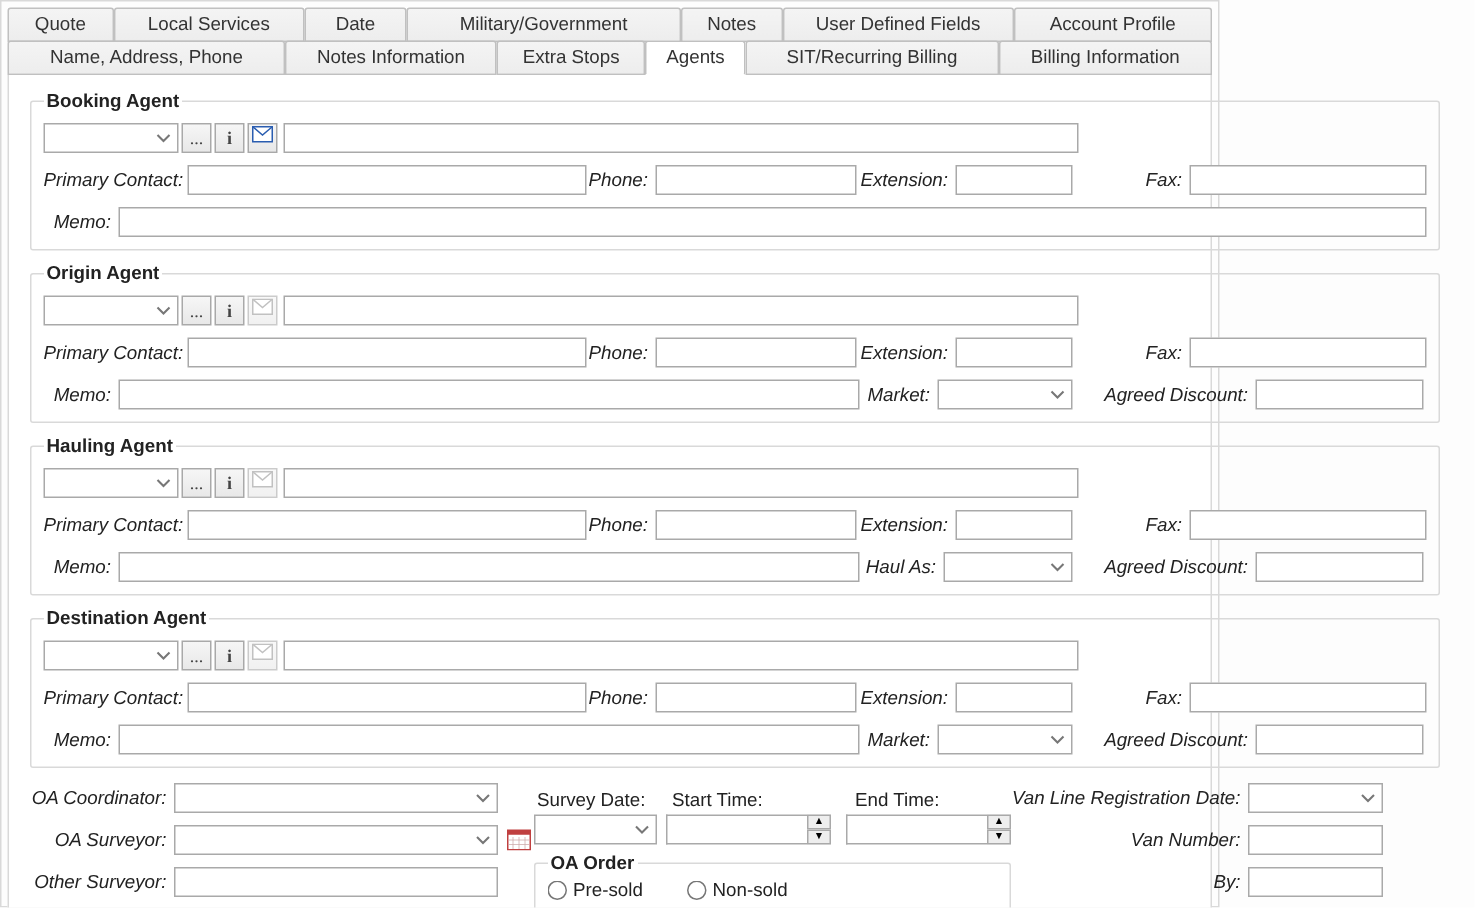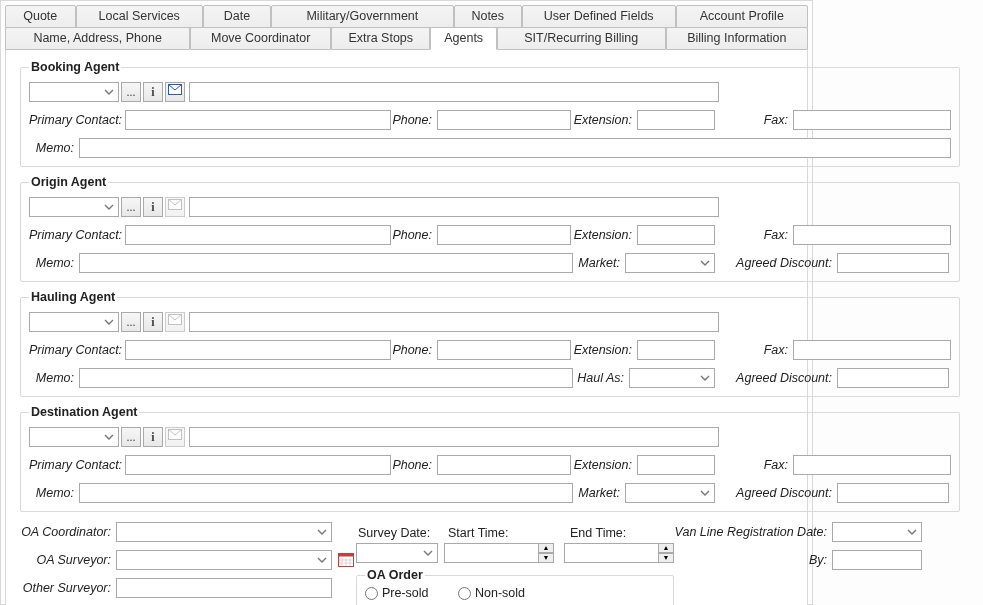--- a/index.html
+++ b/index.html
@@ -142,21 +142,21 @@
   <div class="tab"><span>Local Services</span></div>
   <div class="tab"><span>Date</span></div>
   <div class="tab"><span>Military/Government</span></div>
   <div class="tab"><span>Notes</span></div>
   <div class="tab"><span>User Defined Fields</span></div>
   <div class="tab"><span>Account Profile</span></div>
 </div>
 
 <div class="tab-strip tab-row2">
   <div class="tab"><span>Name, Address, Phone</span></div>
-  <div class="tab"><span>Move Coordinator</span></div>
+  <div class="tab"><span>Notes Information</span></div>
   <div class="tab"><span>Extra Stops</span></div>
   <div class="tab active"><span>Agents</span></div>
   <div class="tab"><span>SIT/Recurring Billing</span></div>
   <div class="tab"><span>Billing Information</span></div>
 </div>
 
 <div class="content">
 
 <fieldset class="agent">
   <legend>Booking Agent</legend>
@@ -439,20 +439,24 @@
       <div class="lbl" style="width:158px">Van Line Registration Date:</div>
       <div class="select-like" style="width:90px">
         <span class="chev">
                 <svg viewBox="0 0 10 10">
                   <path d="M1 3 L5 7 L9 3" fill="none" stroke="#777" stroke-width="1.4"></path>
                 </svg>
               </span>
       </div>
     </div>
     <div class="row">
+      <div class="lbl" style="width:158px">Van Number:</div>
+      <input type="text" style="width: 90px;">
+    </div>
+    <div class="row">
       <div class="lbl" style="width:158px">By:</div>
       <input type="text" style="width: 90px;">
     </div>
   </div>
 
 </div>
 
 </div>
 </div>
 

